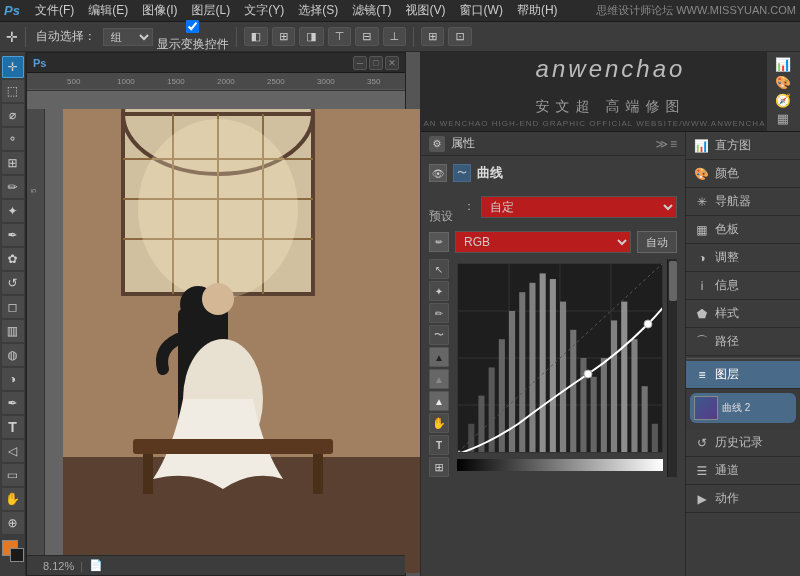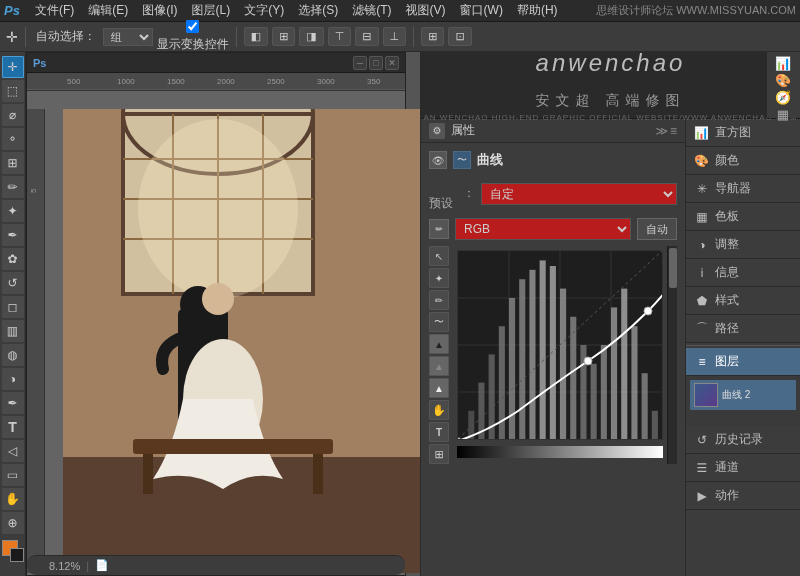--- a/index.html
+++ b/index.html
@@ -201,40 +201,39 @@
     #doc-statusbar {
       position: absolute;
       bottom: 0;
       left: 0;
       right: 0;
       height: 20px;
       background: #3c3c3c;
       border-top: 1px solid #2a2a2a;
       display: flex;
       align-items: center;
-      padding: 0 22px;
+      padding: 0 16px;
       font-size: 11px;
       color: #aaa;
       gap: 6px;
-      border-radius: 9px;
     }
 
     
     #right-panels {
       width: 380px;
       display: flex;
       flex-direction: column;
       background: #3c3c3c;
       border-left: 1px solid #2a2a2a;
     }
 
     
     #brand-area {
       background: #2a2a2a;
-      height: 67px;
+      height: 80px;
       display: flex;
       align-items: center;
       justify-content: center;
       flex-direction: column;
       border-bottom: 1px solid #1a1a1a;
       position: relative;
     }
 
     #prop-header {
       background: #3a3a3a;
@@ -391,22 +390,22 @@
     #layers-preview {
       padding: 4px;
       background: #3a3a3a;
     }
     .layer-item {
       display: flex;
       align-items: center;
       padding: 3px 4px;
       gap: 4px;
       background: #4a6a8a;
-      margin-bottom: 12px;
-      border-radius: 1px;
+      margin-bottom: 2px;
+      border-radius: 6px;
     }
     .layer-thumb {
       width: 24px;
       height: 24px;
       background: #666;
       border: 1px solid #888;
       flex-shrink: 0;
     }
     .layer-name { font-size: 10px; color: #ddd; }
 

